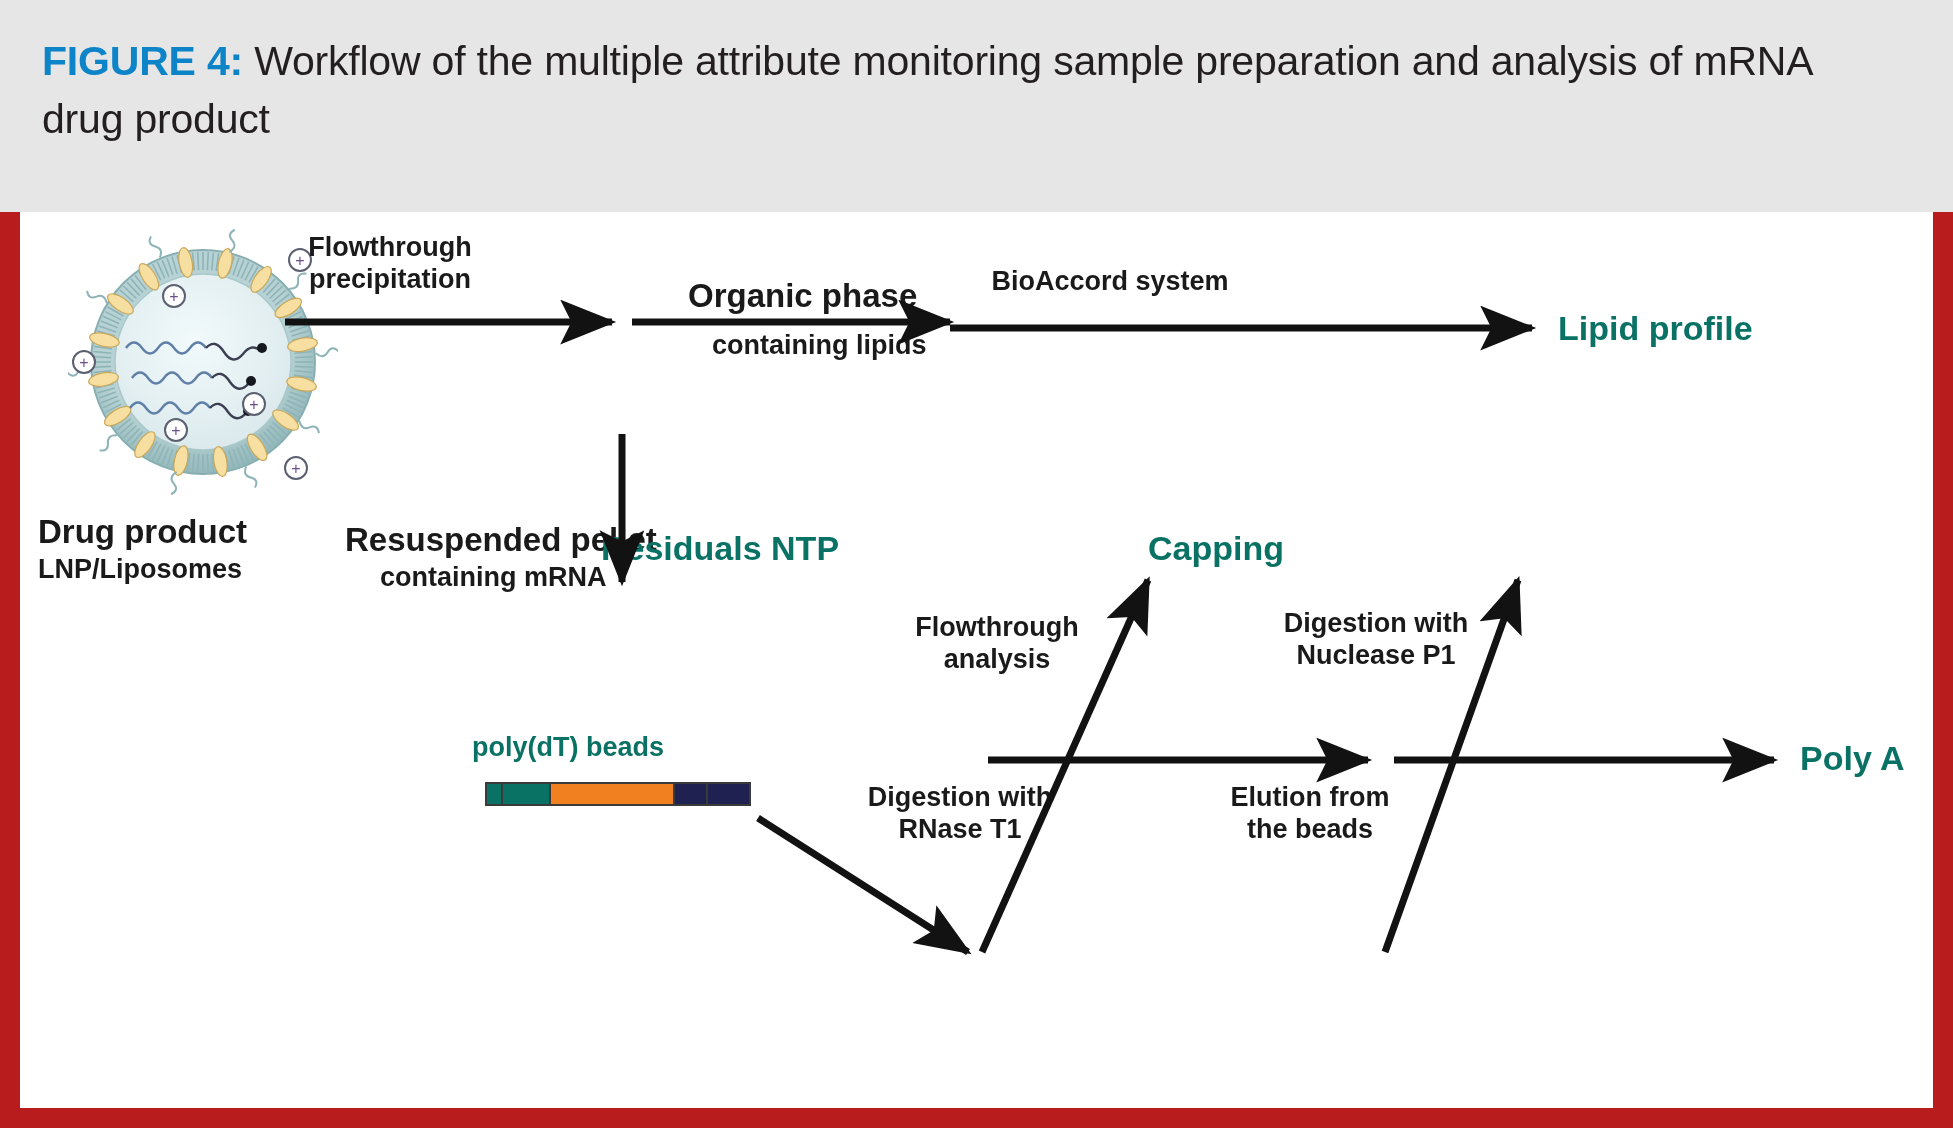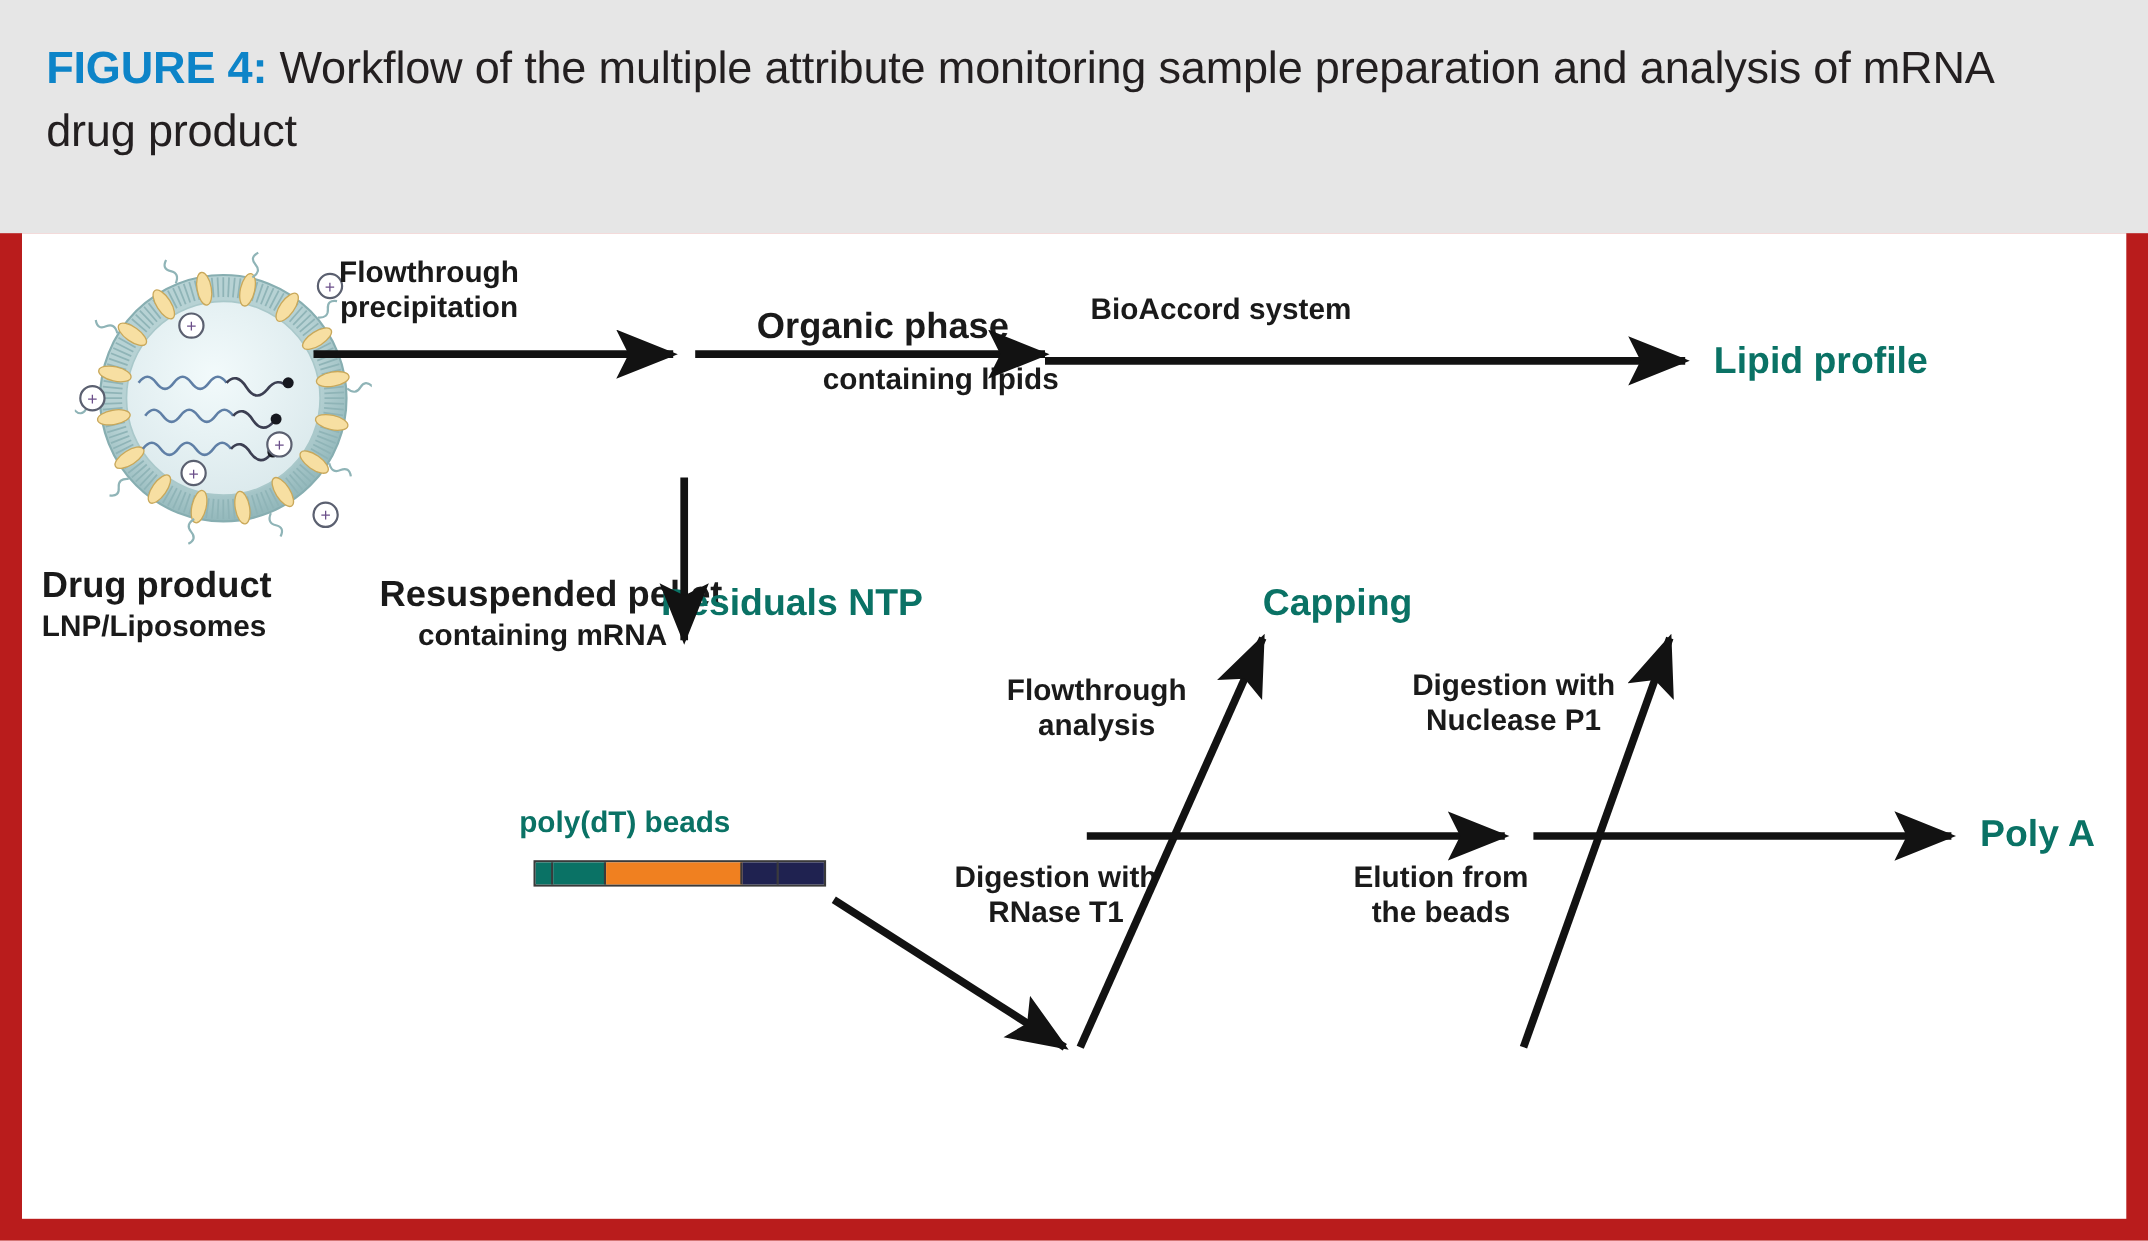--- a/index.html
+++ b/index.html
@@ -351,21 +351,21 @@
       </svg>
     </div>
 
     <div class="node-text ttl" style="left:18px; top:302px;">Drug product</div>
     <div class="node-text sub" style="left:18px; top:342px;">LNP/Liposomes</div>
 
     <div class="ann ctr" style="left:260px; top:20px; width:220px;">Flowthrough</div>
     <div class="ann ctr" style="left:260px; top:52px; width:220px;">precipitation</div>
 
     <div class="node-text ttl" style="left:668px; top:66px;">Organic phase</div>
-    <div class="node-text sub" style="left:728px; top:118px;">containing lipids</div>
+    <div class="node-text sub" style="left:692px; top:118px;">containing lipids</div>
 
     <div class="ann ctr" style="left:900px; top:54px; width:380px;">BioAccord system</div>
 
     <div class="teal-big" style="left:1538px; top:98px;">Lipid profile</div>
 
     <div class="node-text ttl" style="left:325px; top:310px;">Resuspended pellet</div>
     <div class="node-text sub" style="left:360px; top:350px;">containing mRNA</div>
 
     <div id="mrna-bar">
         <div class="seg-b" style="background: rgb(10, 114, 101); width: 16px;"></div>

